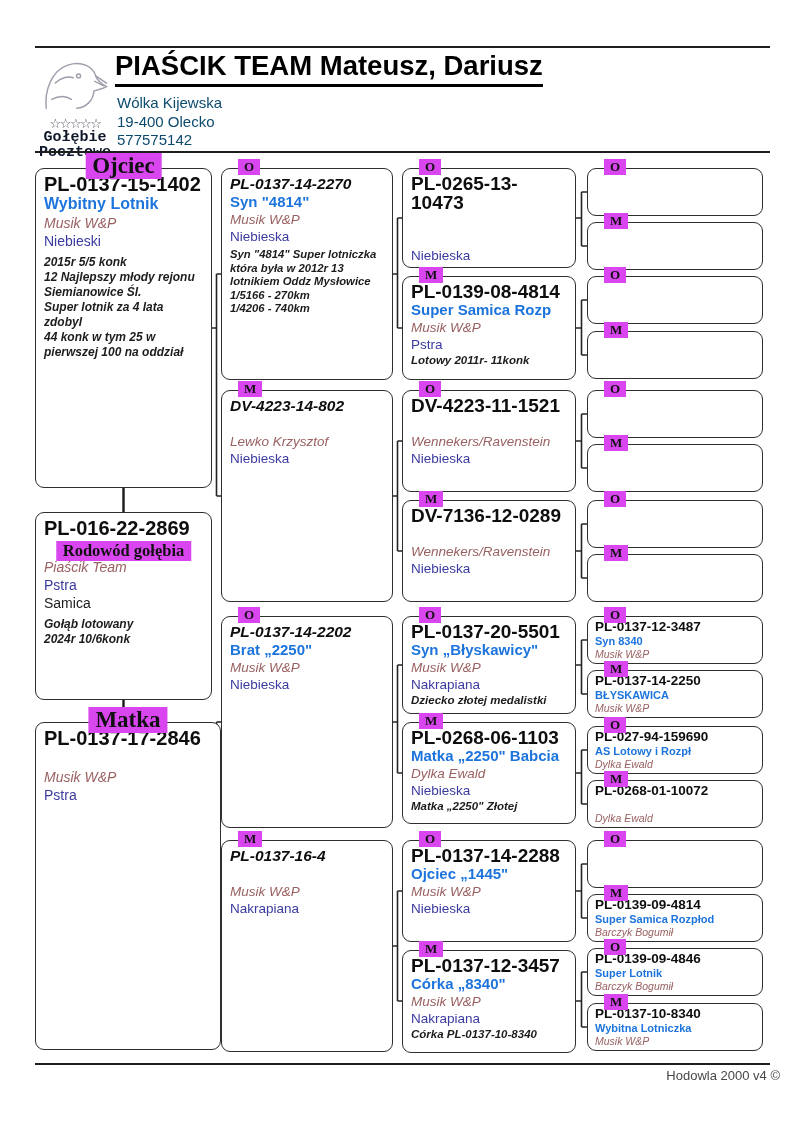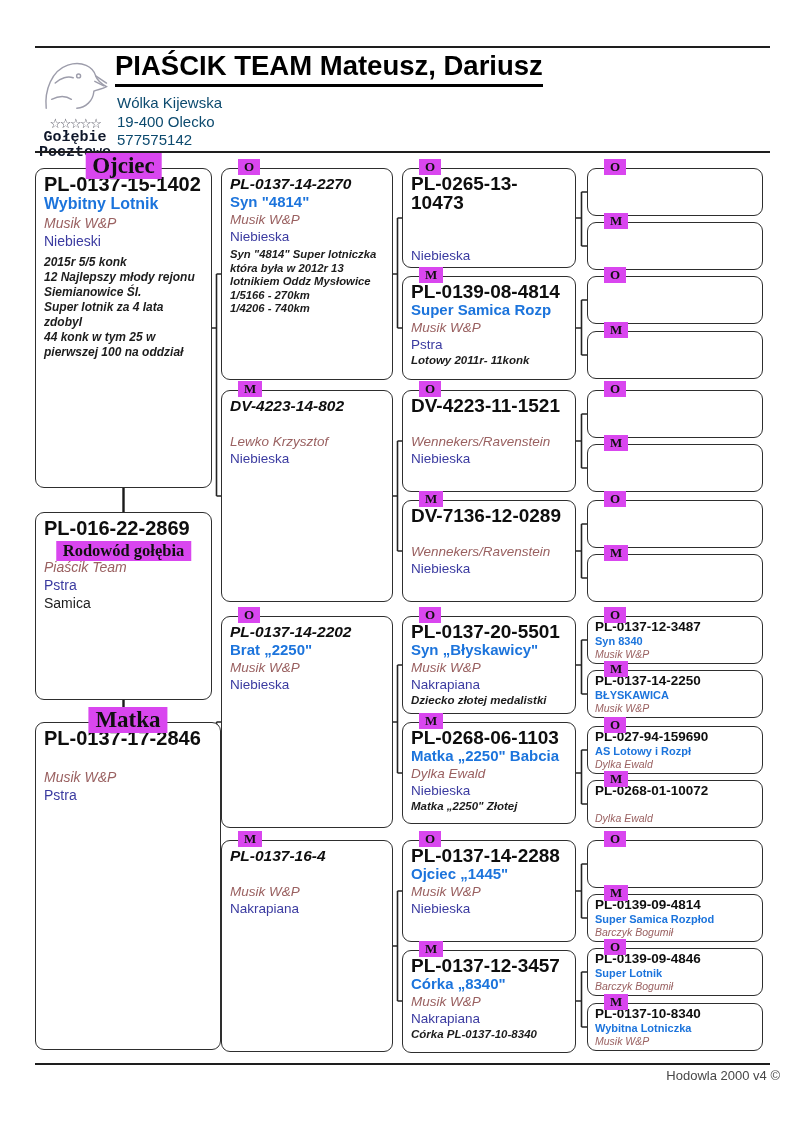--- a/index.html
+++ b/index.html
@@ -99,20 +99,22 @@
         </div>
       </div>
       <div class="box g1" style="left: 35px; top: 512px; width: 177px; height: 188px;">
         <div class="plaque box-title small">Rodowód gołębia</div>
         <div class="inner">
           <div class="ring">PL-016-22-2869</div>
           <div class="name">&nbsp;</div>
           <div class="breeder">Piaścik Team</div>
           <div class="plumage">Pstra</div>
           <div class="sex">Samica</div>
+          <div class="note">Gołąb lotowany
+2024r 10/6konk</div>
         </div>
       </div>
       <div class="box g1" style="left: 35px; top: 722px; width: 186px; height: 328px;">
         <div class="plaque box-title">Matka</div>
         <div class="inner">
           <div class="ring">PL-0137-17-2846</div>
           <div class="name">&nbsp;</div>
           <div class="breeder">Musik W&amp;P</div>
           <div class="plumage">Pstra</div>
         </div>

